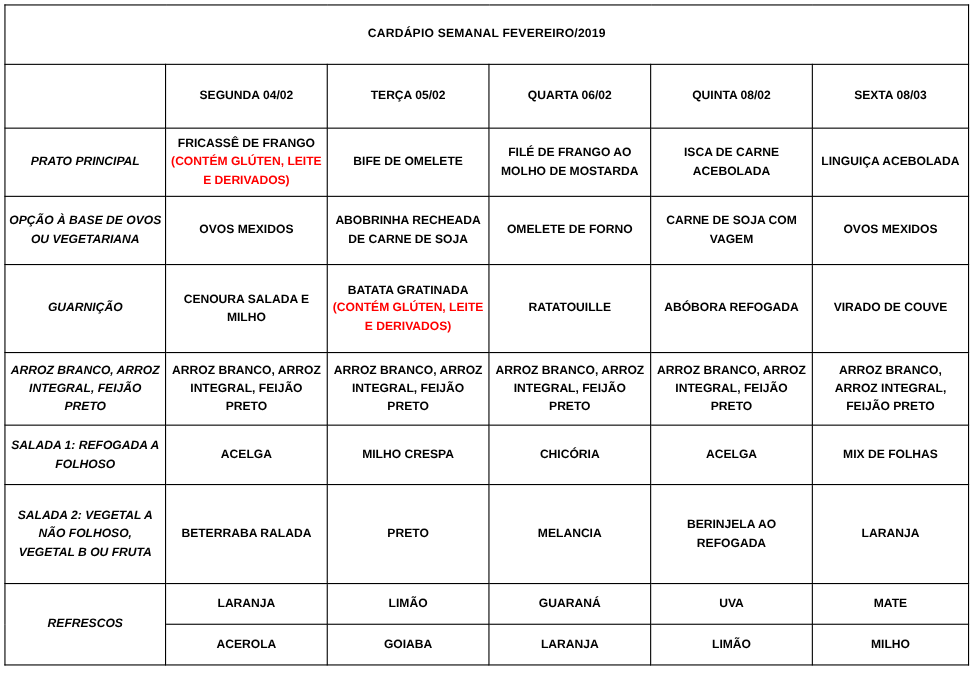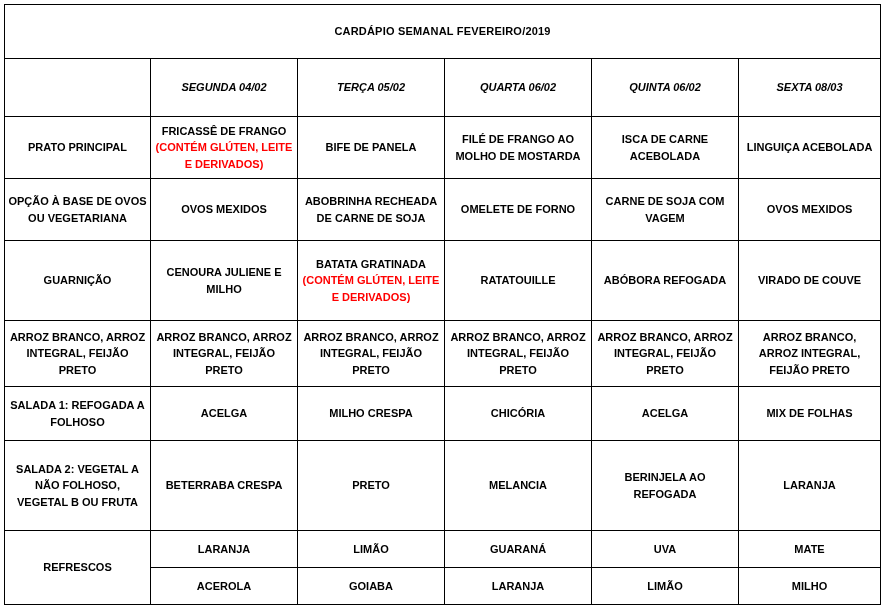--- a/index.html
+++ b/index.html
@@ -31,24 +31,24 @@
     line-height: 1.5;
     overflow: hidden;
     word-wrap: break-word;
   }
   td.title-cell {
     font-size: 12px;
     letter-spacing: 0.2px;
   }
   td.day-header {
     font-size: 11.5px;
-    font-style: italic;
   }
   td.row-label {
     font-size: 11px;
+    font-style: italic;
   }
   .alert {
     color: #ff0000;
     display: block;
   }
   .alert:empty { display: none; }
   .cell-text { display: block; }
 </style>
 </head>
 <body>
@@ -67,32 +67,32 @@
     <tbody>
         <tr style="height:54px">
       <td colspan="6" class="title-cell">CARDÁPIO SEMANAL FEVEREIRO/2019</td>
     </tr>
 
     <tr style="height:58px">
       <td class="row-label"></td>
       <td class="day-header">SEGUNDA 04/02</td>
       <td class="day-header">TERÇA 05/02</td>
       <td class="day-header">QUARTA 06/02</td>
-      <td class="day-header">QUINTA 06/02</td>
+      <td class="day-header">QUINTA 08/02</td>
       <td class="day-header">SEXTA 08/03</td>
     </tr>
 
     <tr style="height:62px">
       <td class="row-label">PRATO PRINCIPAL</td>
       <td>
         <span class="cell-text">FRICASSÊ DE FRANGO</span>
         <span class="alert">(CONTÉM GLÚTEN, LEITE E DERIVADOS)</span>
       </td>
       <td>
-        <span class="cell-text">BIFE DE PANELA</span>
+        <span class="cell-text">BIFE DE OMELETE</span>
 
       </td>
       <td>
         <span class="cell-text">FILÉ DE FRANGO AO MOLHO DE MOSTARDA</span>
 
       </td>
       <td>
         <span class="cell-text">ISCA DE CARNE ACEBOLADA</span>
 
       </td>
@@ -122,21 +122,21 @@
       </td>
       <td>
         <span class="cell-text">OVOS MEXIDOS</span>
 
       </td>
     </tr>
 
     <tr style="height:80px">
       <td class="row-label">GUARNIÇÃO</td>
       <td>
-        <span class="cell-text">CENOURA JULIENE  E MILHO</span>
+        <span class="cell-text">CENOURA SALADA  E MILHO</span>
 
       </td>
       <td>
         <span class="cell-text">BATATA GRATINADA</span>
         <span class="alert">(CONTÉM GLÚTEN, LEITE E DERIVADOS)</span>
       </td>
       <td>
         <span class="cell-text">RATATOUILLE</span>
 
       </td>
@@ -194,21 +194,21 @@
       </td>
       <td>
         <span class="cell-text">MIX DE FOLHAS</span>
 
       </td>
     </tr>
 
     <tr style="height:90px">
       <td class="row-label">SALADA 2: VEGETAL A NÃO FOLHOSO, VEGETAL B OU FRUTA</td>
       <td>
-        <span class="cell-text">BETERRABA CRESPA</span>
+        <span class="cell-text">BETERRABA RALADA</span>
 
       </td>
       <td>
         <span class="cell-text">PRETO</span>
 
       </td>
       <td>
         <span class="cell-text">MELANCIA</span>
 
       </td>

